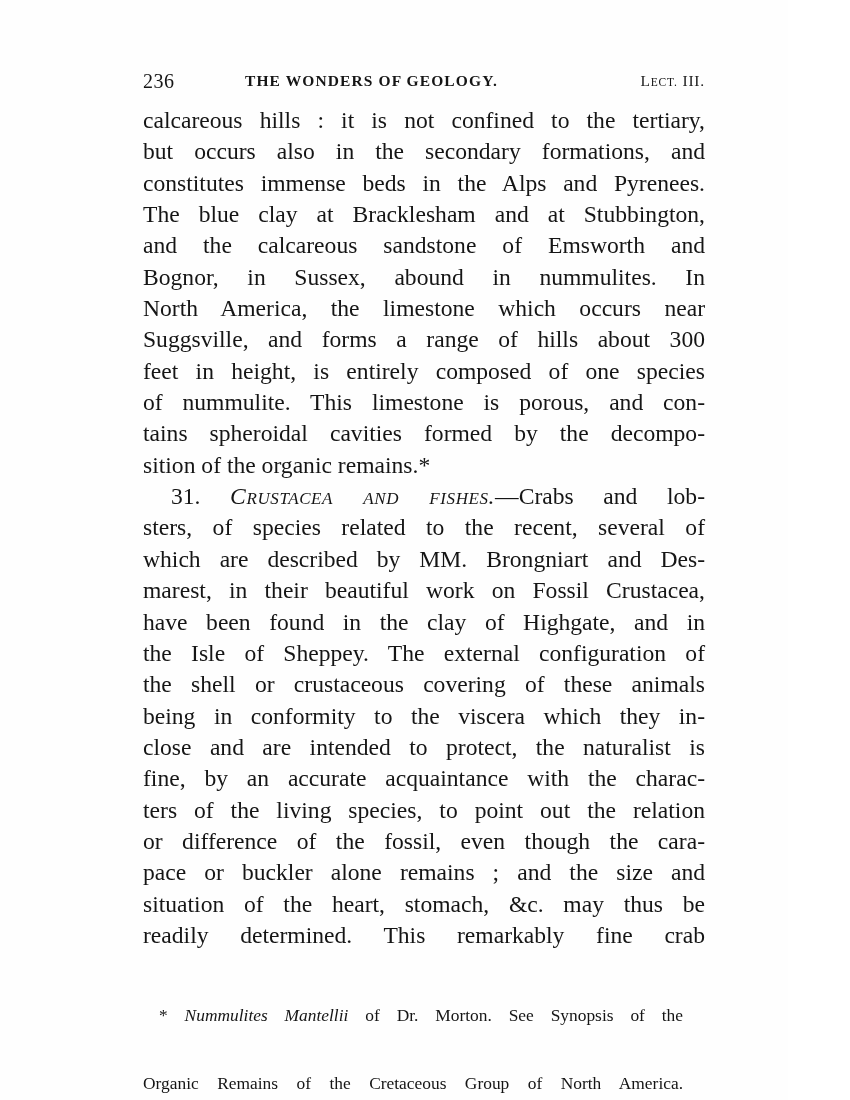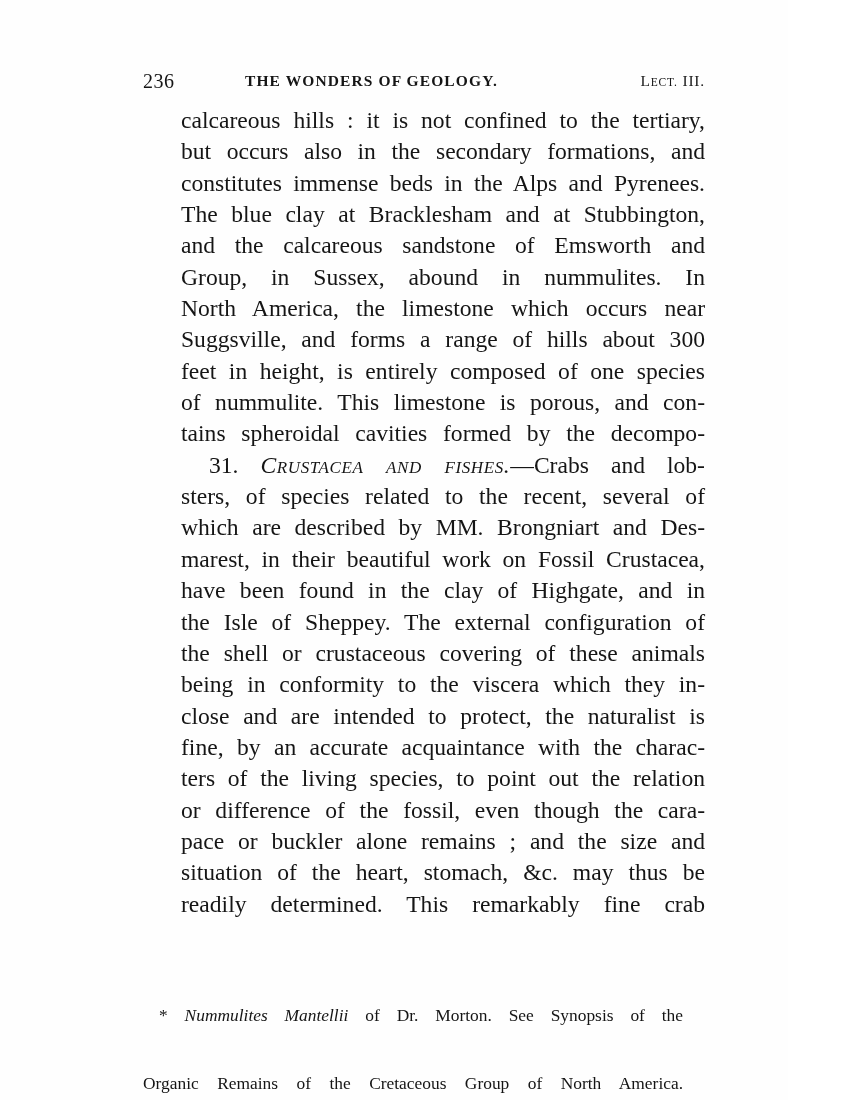--- a/index.html
+++ b/index.html
@@ -8,21 +8,21 @@
     .page { position: absolute; left: 0; top: 0; width: 788px; height: 1100px; background: #fefefe; }
     .running-head { position: absolute; left: 143px; top: 70px; width: 562px; height: 24px;
                     font-size: 17px; }
     .folio { position: absolute; left: 0; top: 0; font-size: 20px; letter-spacing: 0.5px; }
     .head-title { position: absolute; left: 102px; top: 2px; font-size: 15.5px; font-weight: bold;
                   letter-spacing: 1.1px; }
     .head-lect { position: absolute; right: 0; top: 2px; font-size: 15.5px; letter-spacing: 0.8px; }
     .head-lect .sc { font-size: 11.5px; }
     .body-text { position: absolute; left: 143px; top: 105px; width: 562px; }
     .line { display: block; height: 31.35px; line-height: 31.35px; font-size: 23.6px;
-            text-align: justify; text-align-last: justify; white-space: nowrap; margin-left: 38px; }
+            text-align: justify; text-align-last: justify; white-space: nowrap; }
     .line.last { text-align-last: left; }
     .line.indent { padding-left: 28px; }
     .smallcaps { font-variant: small-caps; letter-spacing: 0.6px; font-style: italic; }
     .footnotes { position: absolute; left: 143px; top: 959px; width: 540px; }
     .fn-line { display: block; height: 23px; line-height: 23px; font-size: 17.4px;
                text-align: justify; text-align-last: justify; white-space: nowrap; margin-top: 45px; }
     .fn-line.first { padding-left: 16px; }
     .fn-line.last { text-align-last: left; }
     .it { font-style: italic; }
   </style>
@@ -36,26 +36,27 @@
     <span class="head-title">THE WONDERS OF GEOLOGY.</span>
     <span class="head-lect"><span>L</span><span class="sc">ECT.</span><span> III.</span></span>
   </div>
 
   <div class="body-text">
     <span class="line">calcareous hills : it is not confined to the tertiary,</span>
     <span class="line">but occurs also in the secondary formations, and</span>
     <span class="line">constitutes immense beds in the Alps and Pyrenees.</span>
     <span class="line">The blue clay at Bracklesham and at Stubbington,</span>
     <span class="line">and the calcareous sandstone of Emsworth and</span>
-    <span class="line">Group, in Sussex, abound in nummulites. In</span>
+    <span class="line">Bognor, in Sussex, abound in nummulites. In</span>
     <span class="line">North America, the limestone which occurs near</span>
     <span class="line">Suggsville, and forms a range of hills about 300</span>
     <span class="line">feet in height, is entirely composed of one species</span>
     <span class="line">of nummulite. This limestone is porous, and con-</span>
     <span class="line">tains spheroidal cavities formed by the decompo-</span>
+    <span class="line last">sition of the organic remains.*</span>
 
     <span class="line indent"><span>31.</span> <span class="smallcaps">Crustacea and fishes.</span><span>—</span><span>Crabs and lob-</span></span>
 
     <span class="line">sters, of species related to the recent, several of</span>
     <span class="line">which are described by MM. Brongniart and Des-</span>
     <span class="line">marest, in their beautiful work on Fossil Crustacea,</span>
     <span class="line">have been found in the clay of Highgate, and in</span>
     <span class="line">the Isle of Sheppey. The external configuration of</span>
     <span class="line">the shell or crustaceous covering of these animals</span>
     <span class="line">being in conformity to the viscera which they in-</span>

